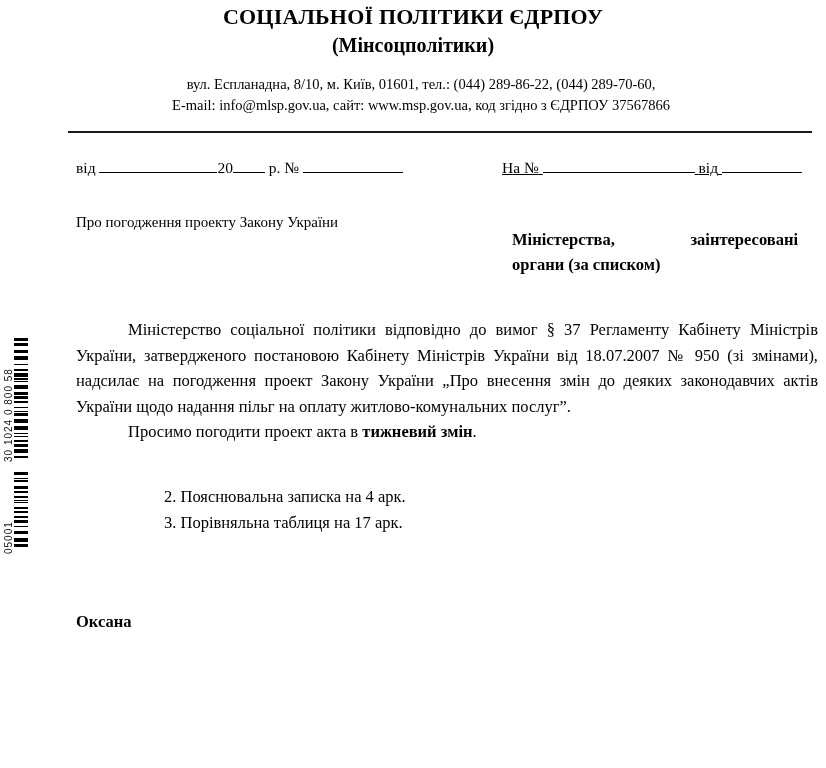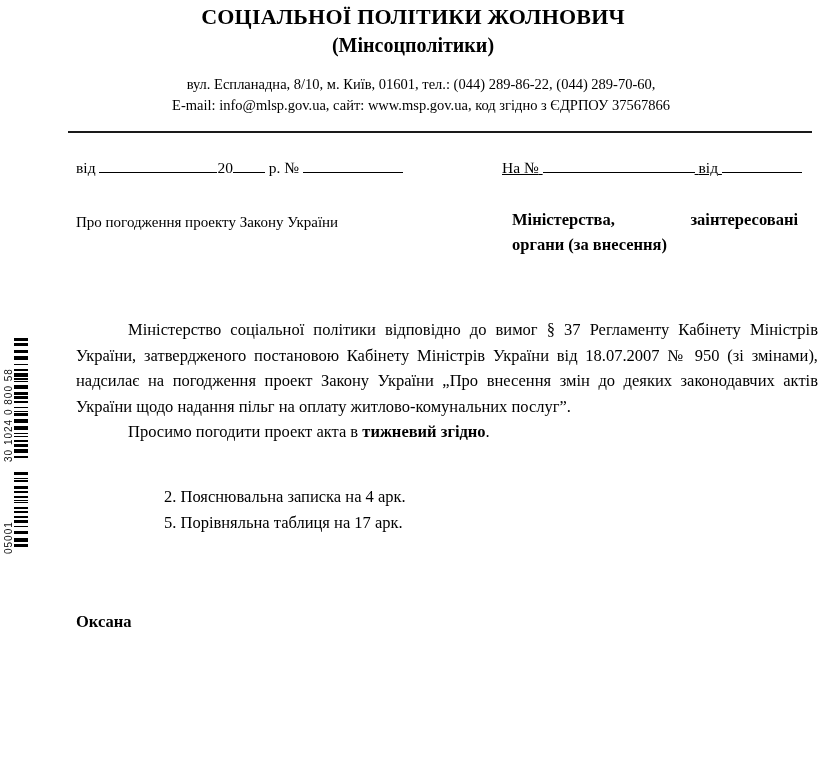--- a/index.html
+++ b/index.html
@@ -110,20 +110,21 @@
     width: 286px;
     font-size: 16.5px;
     font-weight: bold;
     line-height: 25px;
     text-align: justify;
     text-align-last: left;
   }
   .addressee .l1 {
     text-align: justify;
     text-align-last: justify;
+    margin-top: 20px;
   }
 
   
   .body-block {
     position: absolute;
     left: 76px;
     top: 317px;
     width: 742px;
     font-size: 16.5px;
     line-height: 25.5px;
@@ -210,21 +211,21 @@
     width: 100%;
     background: #000;
   }
 </style>
 </head>
 <body>
 
 <div class="page">
 
   <div class="letterhead">
-    <div class="org-line1">СОЦІАЛЬНОЇ ПОЛІТИКИ ЖОЛНОВИЧ</div>
+    <div class="org-line1">СОЦІАЛЬНОЇ ПОЛІТИКИ ЄДРПОУ</div>
     <div class="org-line2">(Мінсоцполітики)</div>
   </div>
 
   <div class="contacts">
     <div>вул. Еспланадна, 8/10, м. Київ, 01601, тел.: (044) 289-86-22, (044) 289-70-60,</div>
     <div>E-mail: info@mlsp.gov.ua, сайт: www.msp.gov.ua, код згідно з ЄДРПОУ 37567866</div>
   </div>
 
   <div class="rule"></div>
 
@@ -239,31 +240,31 @@
     <span>На №</span>
     <span class="ul ul-d"></span>
     <span>від</span>
     <span class="ul ul-e"></span>
   </div>
 
   <div class="subject">Про погодження проекту Закону України</div>
 
   <div class="addressee">
     <div class="l1">Міністерства, заінтересовані</div>
-    <div>органи (за внесення)</div>
+    <div>органи (за списком)</div>
   </div>
 
   <div class="body-block">
     <p><span>Міністерство соціальної політики відповідно до вимог § 37 Регламенту Кабінету Міністрів України, затвердженого постановою Кабінету Міністрів України від 18.07.2007 № 950 (зі змінами), надсилає на погодження проект Закону України </span><span>„Про внесення змін до деяких законодавчих актів України щодо надання пільг на оплату житлово-комунальних послуг”.</span></p>
-    <p><span>Просимо погодити проект акта в </span><b>тижневий згідно</b><span>.</span></p>
+    <p><span>Просимо погодити проект акта в </span><b>тижневий змін</b><span>.</span></p>
   </div>
 
   <div class="attachments">
     <div class="att-row"><span class="num-pad"></span><span>2. Пояснювальна записка на 4 арк.</span></div>
-    <div class="att-row"><span class="num-pad"></span><span>5. Порівняльна таблиця на 17 арк.</span></div>
+    <div class="att-row"><span class="num-pad"></span><span>3. Порівняльна таблиця на 17 арк.</span></div>
   </div>
 
   <div class="sig-title">Оксана</div>
 
   <div class="barcode-wrap">
     <div class="barcode bc-top">
       <div class="bc-digits">30 1024 0 800 58</div>
       <div class="bc-bars">
           <i style="height: 3px; margin-bottom: 2px;"></i>
           <i style="height: 3px; margin-bottom: 4px;"></i>

